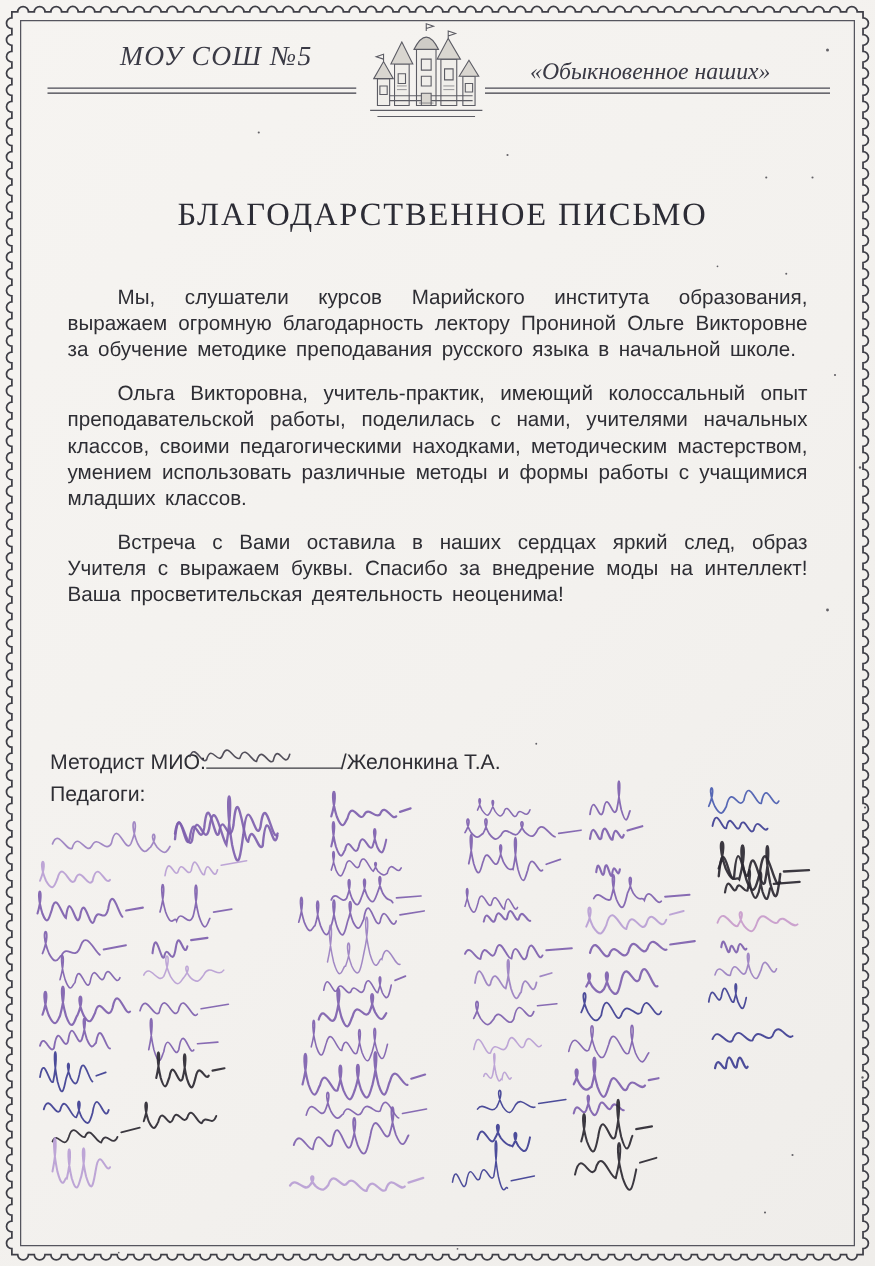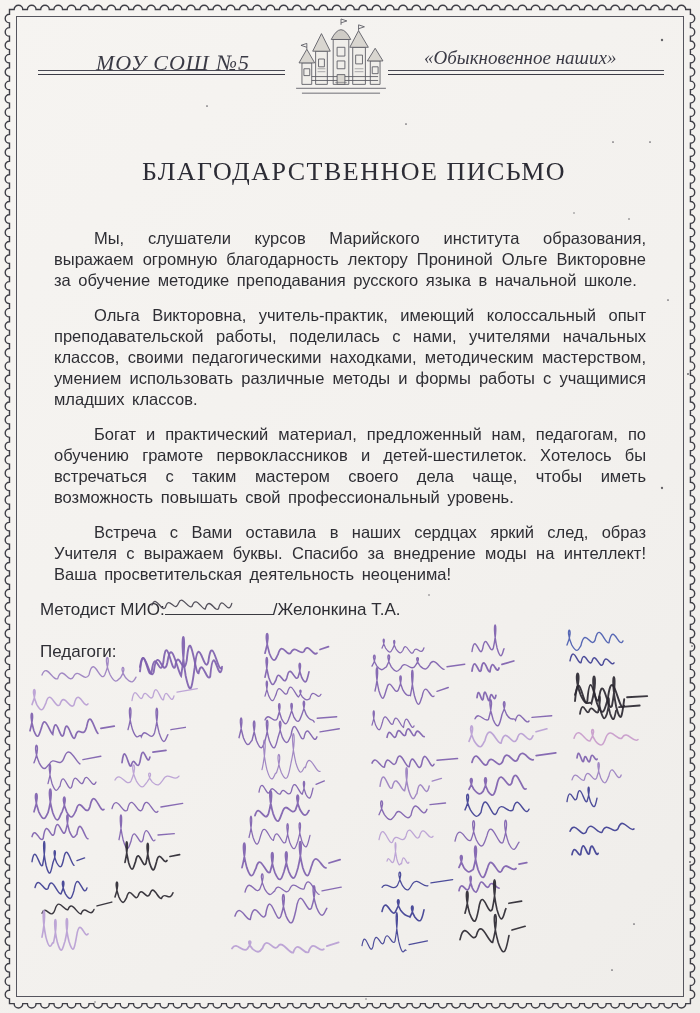--- a/index.html
+++ b/index.html
@@ -3,21 +3,21 @@
 <meta charset="utf-8">
 <style>
   html,body{margin:0;padding:0;}
   body{width:700px;height:1013px;overflow:hidden;
        font-family:"Liberation Sans",sans-serif;background:#e9e7e4;}
   .page{position:relative;width:700px;height:1013px;overflow:hidden;
         background:linear-gradient(135deg,#f6f4f1 0%,#f3f1ee 55%,#efedea 100%);}
   #border-svg{position:absolute;left:0;top:0;z-index:1;pointer-events:none;}
 
   
-  .hdr-left{position:absolute;left:96px;top:50px;z-index:2;
+  .hdr-left{position:absolute;left:96px;top:32px;z-index:2;
     font-family:"Liberation Serif",serif;font-style:italic;font-size:22px;
     color:#3a3a45;letter-spacing:1px;}
   .hdr-right{position:absolute;left:424px;top:47px;z-index:2;
     font-family:"Liberation Serif",serif;font-style:italic;font-size:19px;
     color:#3a3a45;}
   .rule{position:absolute;height:3px;z-index:2;
     border-top:1.5px solid #4a4a54;border-bottom:1.5px solid #3c3c46;}
   .rule-left{left:38px;top:70px;width:247px;}
   .rule-right{left:388px;top:70px;width:276px;}
   .castle{position:absolute;left:282px;top:18px;z-index:2;}
@@ -28,21 +28,21 @@
     letter-spacing:1.5px;color:#2c2c35;}
   .body-text{position:absolute;left:40px;top:214px;width:620px;height:384px;
     overflow:hidden;z-index:2;font-size:16.5px;line-height:21px;
     color:#2e2e34;text-align:justify;word-spacing:3px;}
   .body-text p{margin:14px;text-indent:40px;}
 
   
   .signoff{position:absolute;left:40px;top:600px;z-index:2;font-size:17px;color:#2e2e34;}
   .blank{display:inline-block;width:108px;height:13px;
     border-bottom:1.5px solid #3a3a40;position:relative;}
-  .pedagogues{position:absolute;left:40px;top:626px;z-index:2;font-size:17px;color:#2e2e34;margin-top:16px;}
+  .pedagogues{position:absolute;left:40px;top:626px;z-index:2;font-size:17px;color:#2e2e34;}
 
   
   #signature-field{position:absolute;left:0;top:0;width:700px;height:1013px;z-index:3;
     pointer-events:none;}
   #signature-field svg{position:absolute;overflow:visible;}
 </style>
 </head>
 <body>
 
 <div class="page">
@@ -103,21 +103,20 @@
     <path d="M56 58 h8 v10 h-8 z" fill="#d9d6d0"></path>
 
     <path d="M36 52 h8 M36 55 h8 M74 52 h9 M74 55 h9 M54 66 h12" stroke-width="0.5"></path>
   </svg>
 
   <div class="title">БЛАГОДАРСТВЕННОЕ ПИСЬМО</div>
 
   <div class="body-text">
     <p>Мы, слушатели курсов Марийского института образования, выражаем огромную благодарность лектору Прониной Ольге Викторовне за обучение методике преподавания русского языка в начальной школе.</p>
     <p>Ольга Викторовна, учитель-практик, имеющий колоссальный опыт преподавательской работы, поделилась с нами, учителями начальных классов, своими педагогическими находками, методическим мастерством, умением использовать различные методы и формы работы с учащимися младших классов.</p>
-    <p>Богат и практический материал, предложенный нам, педагогам, по обучению грамоте первоклассников и детей-шестилеток. Хотелось бы встречаться с таким мастером своего дела чаще, чтобы иметь возможность повышать свой профессиональный уровень.</p>
     <p>Встреча с Вами оставила в наших сердцах яркий след, образ Учителя с выражаем буквы. Спасибо за внедрение моды на интеллект! Ваша просветительская деятельность неоценима!</p>
   </div>
 
   <div class="signoff">
     <span>Методист МИО:</span><span class="blank"></span><span>/Желонкина Т.А.</span>
   </div>
   <div class="pedagogues">Педагоги:</div>
 
   <div id="signature-field">
       <svg width="100" height="24" style="left: 40px; top: 660px;">

